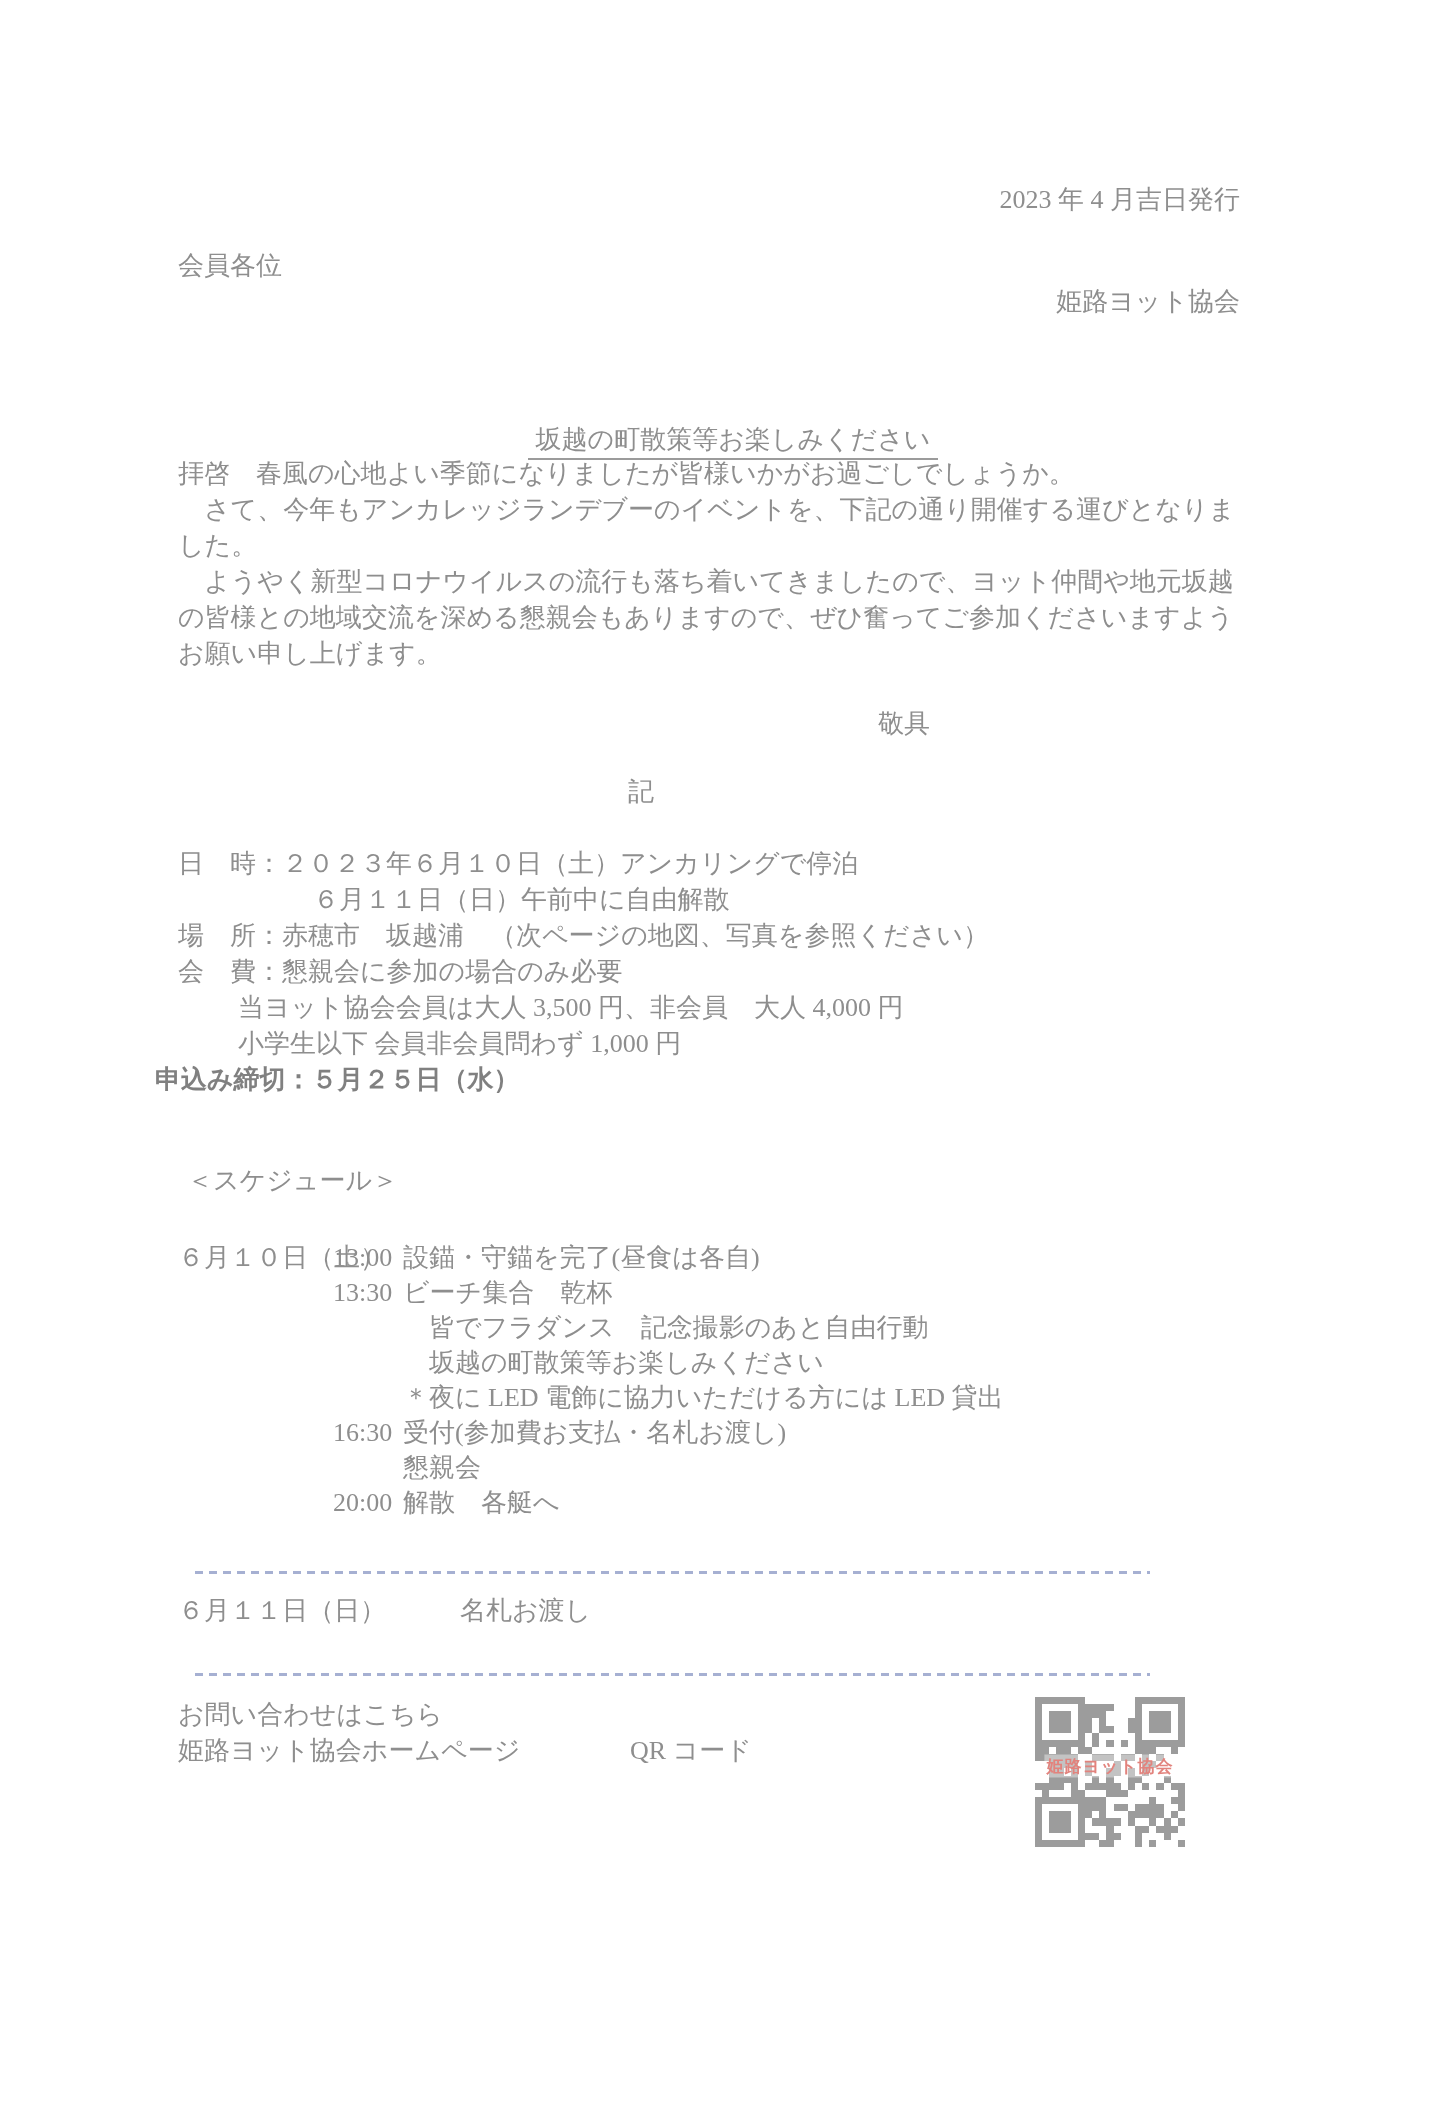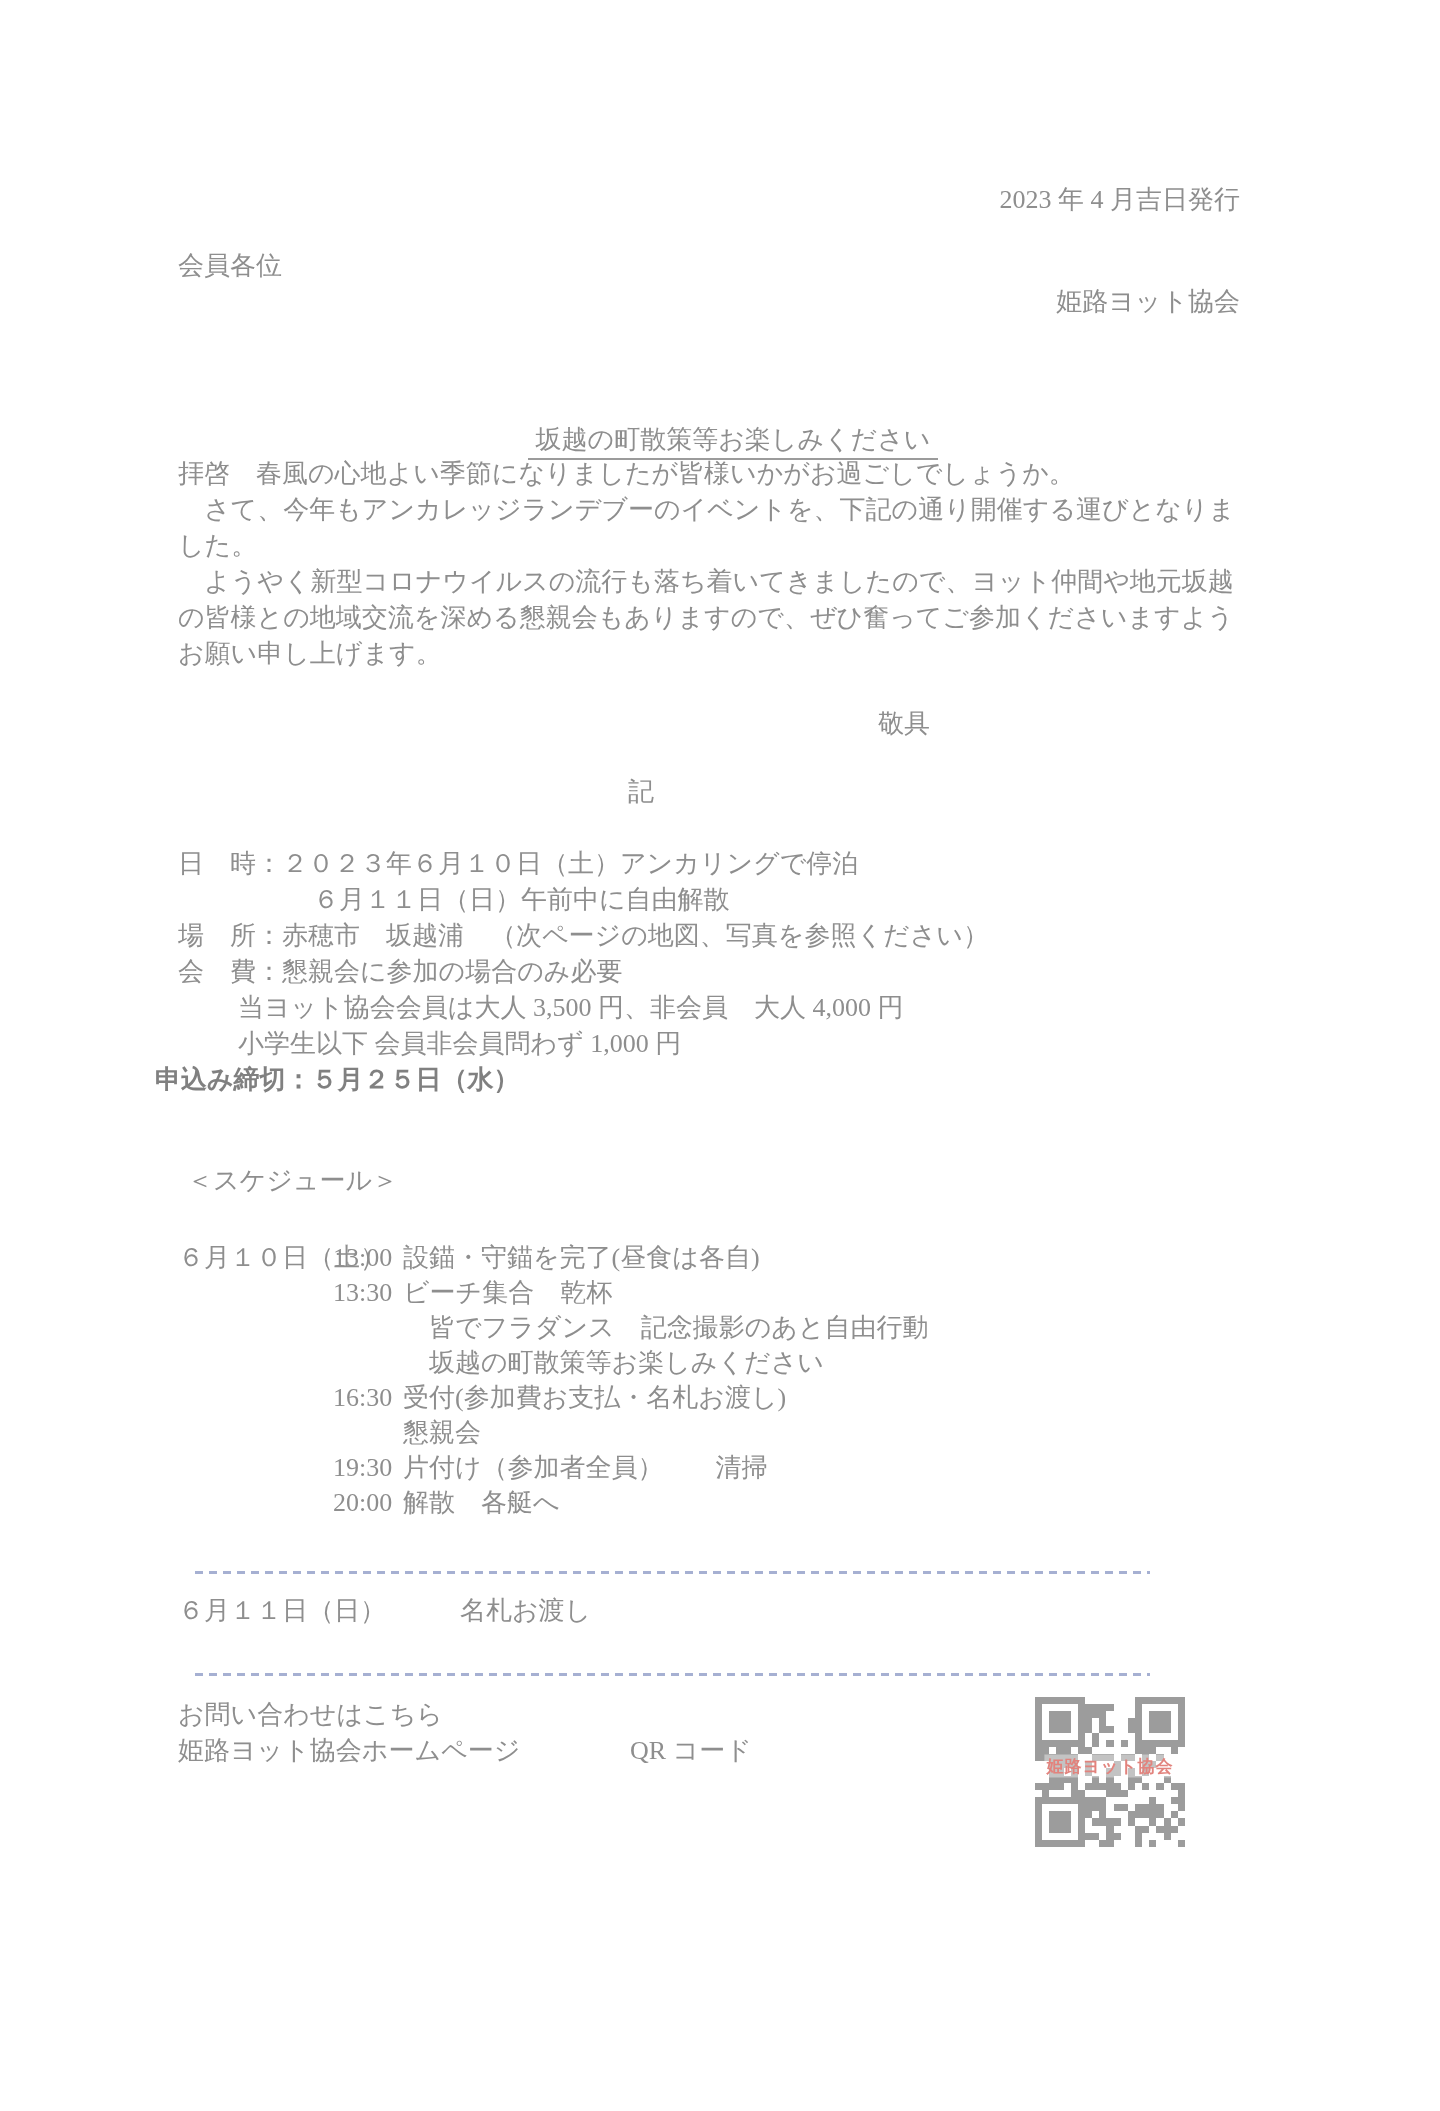--- a/index.html
+++ b/index.html
@@ -114,32 +114,32 @@
       <span class="stime"></span>
       <span class="sdesc">　皆でフラダンス　記念撮影のあと自由行動</span>
     </div>
     <div class="srow">
       <span class="sdate"></span>
       <span class="stime"></span>
       <span class="sdesc">　坂越の町散策等お楽しみください</span>
     </div>
     <div class="srow">
       <span class="sdate"></span>
+      <span class="stime"></span>
+      <span class="sdesc">＊夜に LED 電飾に協力いただける方には LED 貸出</span>
+    </div>
+    <div class="srow">
+      <span class="sdate"></span>
       <span class="stime">16:30</span>
       <span class="sdesc">受付(参加費お支払・名札お渡し)</span>
     </div>
     <div class="srow">
       <span class="sdate"></span>
       <span class="stime"></span>
       <span class="sdesc">懇親会</span>
-    </div>
-    <div class="srow">
-      <span class="sdate"></span>
-      <span class="stime">19:30</span>
-      <span class="sdesc">片付け（参加者全員）　　清掃</span>
     </div>
     <div class="srow">
       <span class="sdate"></span>
       <span class="stime">20:00</span>
       <span class="sdesc">解散　各艇へ</span>
     </div>
   </div>
 
   <div class="abs sep sep1"></div>
 

